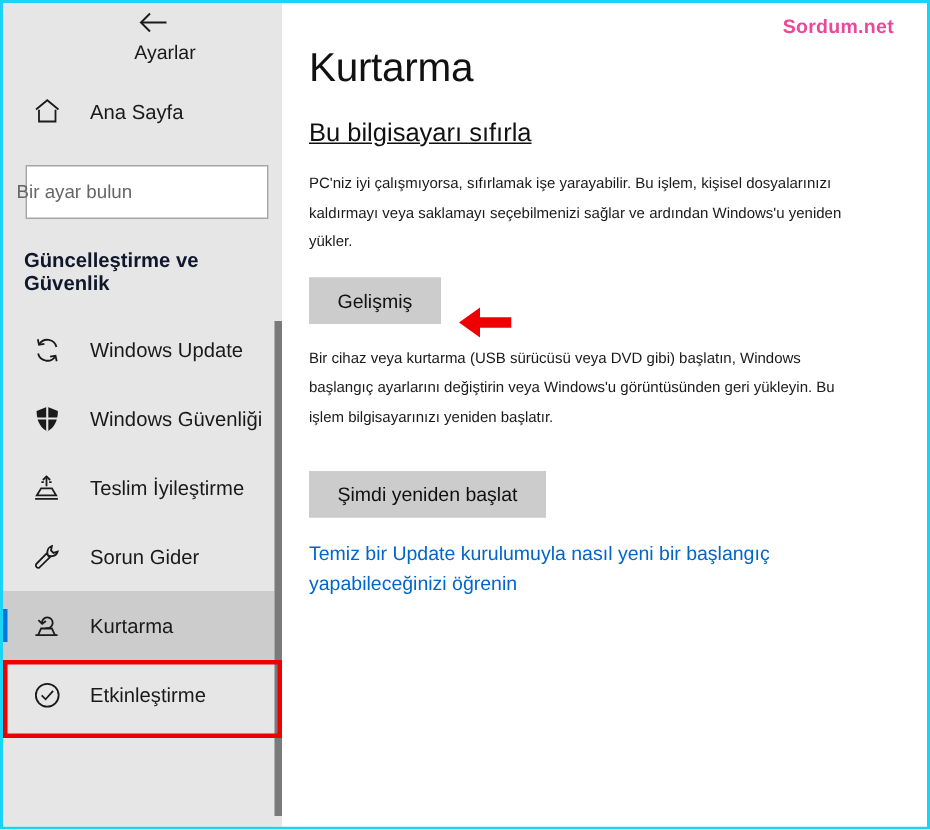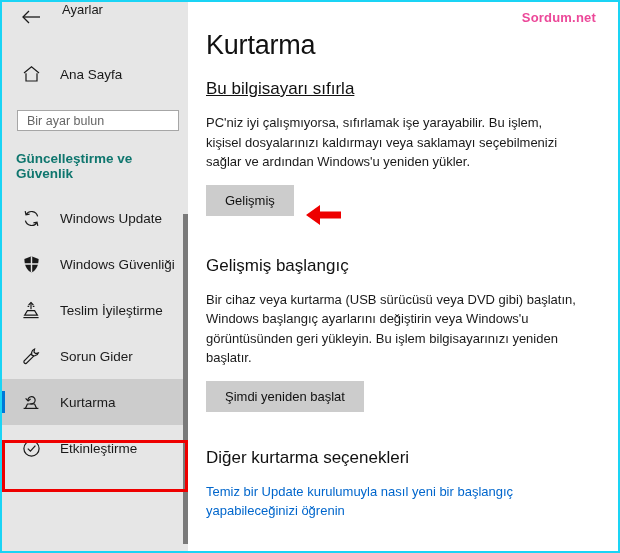--- a/index.html
+++ b/index.html
@@ -20,22 +20,23 @@
   #sidebar {
     position: absolute;
     left: 0; top: 0;
     width: 186px; height: 549px;
     background: #e6e6e6;
     overflow: hidden;
   }
   .titlebar {
     height: 40px;
     display: flex;
-    align-items: flex-start;
+    align-items: center;
     padding-left: 14px;
+    flex-direction: column;
   }
   .back-btn {
     width: 30px; height: 30px;
     display: flex; align-items: center; justify-content: center;
     color: #1a1a1a;
     cursor: pointer;
   }
   .back-btn svg { display: block; }
   .title-text {
     margin-left: 16px;
@@ -63,43 +64,44 @@
     color: #1a1a1a;
     white-space: nowrap;
   }
 
   
   #home-row { height: 44px; margin-top: 10px; }
 
   
   .search-wrap {
     margin: 14px 0 0 15px;
-    width: 162px; height: 21px;
+    width: 162px; height: 36px;
     background: #ffffff;
     border: 1px solid #a6a6a6;
     display: flex;
     align-items: center;
     padding: 0 6px 0 9px;
+    justify-content: flex-end;
   }
   .search-wrap input {
     flex: 1;
     border: none;
     outline: none;
     font-family: "Liberation Sans", sans-serif;
     font-size: 12.5px;
     color: #3a3a3a;
     background: transparent;
   }
   .search-wrap input::placeholder { color: #666; opacity: 1; }
 
   .section-head {
     margin: 20px 0 0 14px;
     font-size: 13.5px;
     font-weight: bold;
-    color: #0f766e;
+    color: #0f172a;
   }
 
   #nav-list { margin-top: 14px; }
   .nav-row.selected { background: #cccccc; }
   .nav-row.selected .accent {
     position: absolute;
     left: 0; top: 50%;
     transform: translateY(-50%);
     width: 3px; height: 22px;
     background: #0078d7;
@@ -153,21 +155,21 @@
     font-weight: normal;
     color: #111;
     letter-spacing: -0.2px;
   }
   .sec-title {
     font-size: 17px;
     color: #111;
     font-weight: normal;
   }
   .sec-body {
-    font-size: 13px;
+    font-size: 10px;
     color: #1a1a1a;
     line-height: 19.5px;
     max-width: 372px;
   }
   .win-btn {
     display: inline-block;
     background: #cccccc;
     border: 1px solid #cccccc;
     font-family: "Liberation Sans", sans-serif;
     font-size: 13px;
@@ -184,21 +186,21 @@
     cursor: pointer;
     display: inline-block;
     max-width: 360px;
   }
 
   #sec-reset-title { margin-top: 18px; text-decoration: underline; }
   #sec-reset-body  { margin-top: 14px; }
   #btn-start-wrap  { margin-top: 13px; }
   #sec-adv-title   { margin-top: 40px; }
   #sec-adv-body    { margin-top: 14px; }
-  #btn-restart-wrap{ margin-top: 13px; }
+  #btn-restart-wrap{ margin-top: 26px; }
   #sec-other-title { margin-top: 36px; }
   #link-wrap       { margin-top: 14px; }
 
   
   #arrow-annot {
     position: absolute;
     left: 303px; top: 201px;
     width: 36px; height: 24px;
     z-index: 20;
     pointer-events: none;
@@ -322,27 +324,25 @@
     <div id="watermark">Sordum.net</div>
 
     <h1 id="page-title">Kurtarma</h1>
 
     <h2 class="sec-title" id="sec-reset-title">Bu bilgisayarı sıfırla</h2>
     <p class="sec-body" id="sec-reset-body">PC'niz iyi çalışmıyorsa, sıfırlamak işe yarayabilir. Bu işlem, kişisel dosyalarınızı kaldırmayı veya saklamayı seçebilmenizi sağlar ve ardından Windows'u yeniden yükler.</p>
     <div id="btn-start-wrap">
       <button class="win-btn">Gelişmiş</button>
     </div>
 
-    <h2 class="sec-title" id="sec-adv-title">Gelişmiş başlangıç</h2>
     <p class="sec-body" id="sec-adv-body">Bir cihaz veya kurtarma (USB sürücüsü veya DVD gibi) başlatın, Windows başlangıç ayarlarını değiştirin veya Windows'u görüntüsünden geri yükleyin. Bu işlem bilgisayarınızı yeniden başlatır.</p>
     <div id="btn-restart-wrap">
       <button class="win-btn">Şimdi yeniden başlat</button>
     </div>
 
-    <h2 class="sec-title" id="sec-other-title">Diğer kurtarma seçenekleri</h2>
     <div id="link-wrap">
       <a class="link" href="#">Temiz bir Update kurulumuyla nasıl yeni bir başlangıç yapabileceğinizi öğrenin</a>
     </div>
 
   </div>
 
   <div id="arrow-annot">
     <svg width="36" height="24" viewBox="0 0 36 24">
       <path d="M36 8.5 H15 V2 L1 12 L15 22 V15.5 H36 Z" fill="#ee0000"></path>
     </svg>

